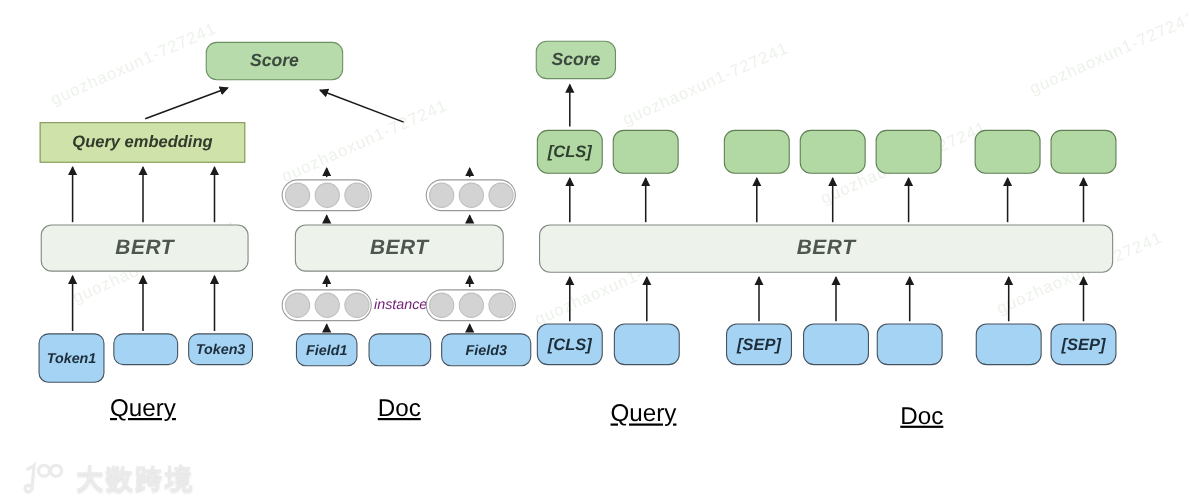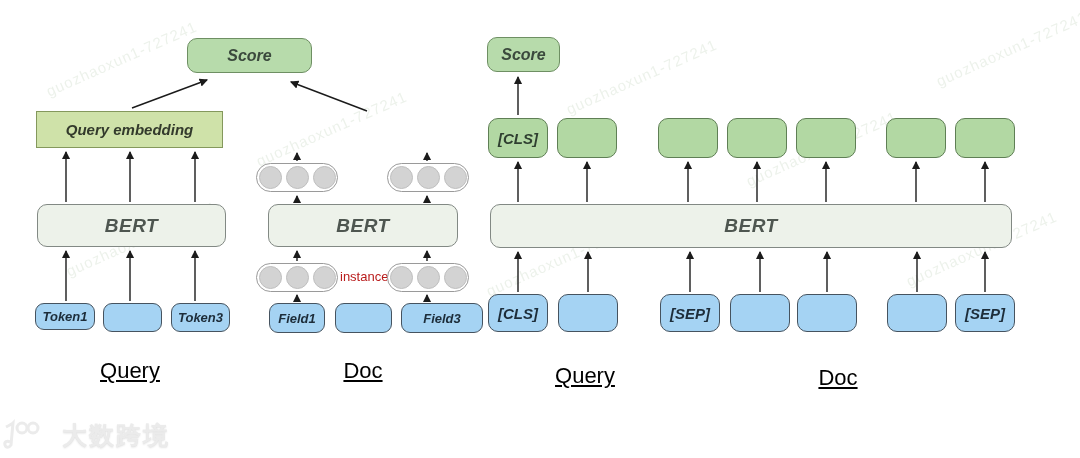--- a/index.html
+++ b/index.html
@@ -38,27 +38,27 @@
   }
   .pill{
     position:absolute;box-sizing:border-box;background:#fff;border:1.3px solid #9a9a9a;border-radius:15px;
     display:flex;align-items:center;justify-content:center;gap:4px;
   }
   .dot{width:21px;height:21px;border-radius:50%;background:#d3d3d3;border:1px solid #bfbfbf;}
   .biglabel{
     position:absolute;font-size:22px;font-weight:500;color:#000000;text-align:center;text-decoration:underline;
   }
   .caption{position:absolute;font-size:13px;color:#666;text-align:center;}
-  .instance{position:absolute;font-size:13px;color:#b91c1c;}
+  .instance{position:absolute;font-size:13px;color:#701a75;font-style:italic;}
   .wm{
     position:absolute;font-size:15px;color:var(--wm-color);opacity:.16;
     transform:rotate(-24deg);white-space:nowrap;pointer-events:none;letter-spacing:1px;
   }
   #brand{
-    position:absolute;left:0;top:419px;display:flex;gap:14px;
+    position:absolute;left:18px;top:419px;display:flex;gap:3px;
   }
   #brand .brand-text{
     font-size:25px;font-weight:bold;color:#ebebeb;letter-spacing:2px;
     text-shadow:0 1px 2px rgba(0,0,0,.10), 0 0 1px rgba(0,0,0,.06);
   }
   svg.arrows{position:absolute;left:0;top:0;pointer-events:none;}
   .ar{stroke:#1b1b1b;stroke-width:1.4;}
 </style>
 </head>
 <body>
@@ -73,21 +73,21 @@
   <span class="wm" style="left:900px;top:240px">guozhaoxun1-727241</span>
   <span class="wm" style="left:250px;top:120px">guozhaoxun1-727241</span>
   <span class="wm" style="left:740px;top:140px">guozhaoxun1-727241</span>
 
   <div class="box score" style="left:187px;top:38px;width:125px;height:35px">Score</div>
 
   <div class="box emb" style="left:36px;top:111px;width:187px;height:37px">Query embedding</div>
 
   <div class="box bert" style="left:37px;top:204px;width:189px;height:43px">BERT</div>
 
-  <div class="box tok" style="left:35px;top:303px;width:60px;height:27px">Token1</div>
+  <div class="box tok" style="left:35px;top:303px;width:60px;height:45px">Token1</div>
   <div class="box tok" style="left:103px;top:303px;width:59px;height:29px"></div>
   <div class="box tok" style="left:171px;top:303px;width:59px;height:29px">Token3</div>
 
   <div class="biglabel" style="left:90px;top:358px;width:80px">Query</div>
 
 
   <div class="pill" style="left:256px;top:163px;width:82px;height:29px">
     <span class="dot"></span>
     <span class="dot"></span>
     <span class="dot"></span>

